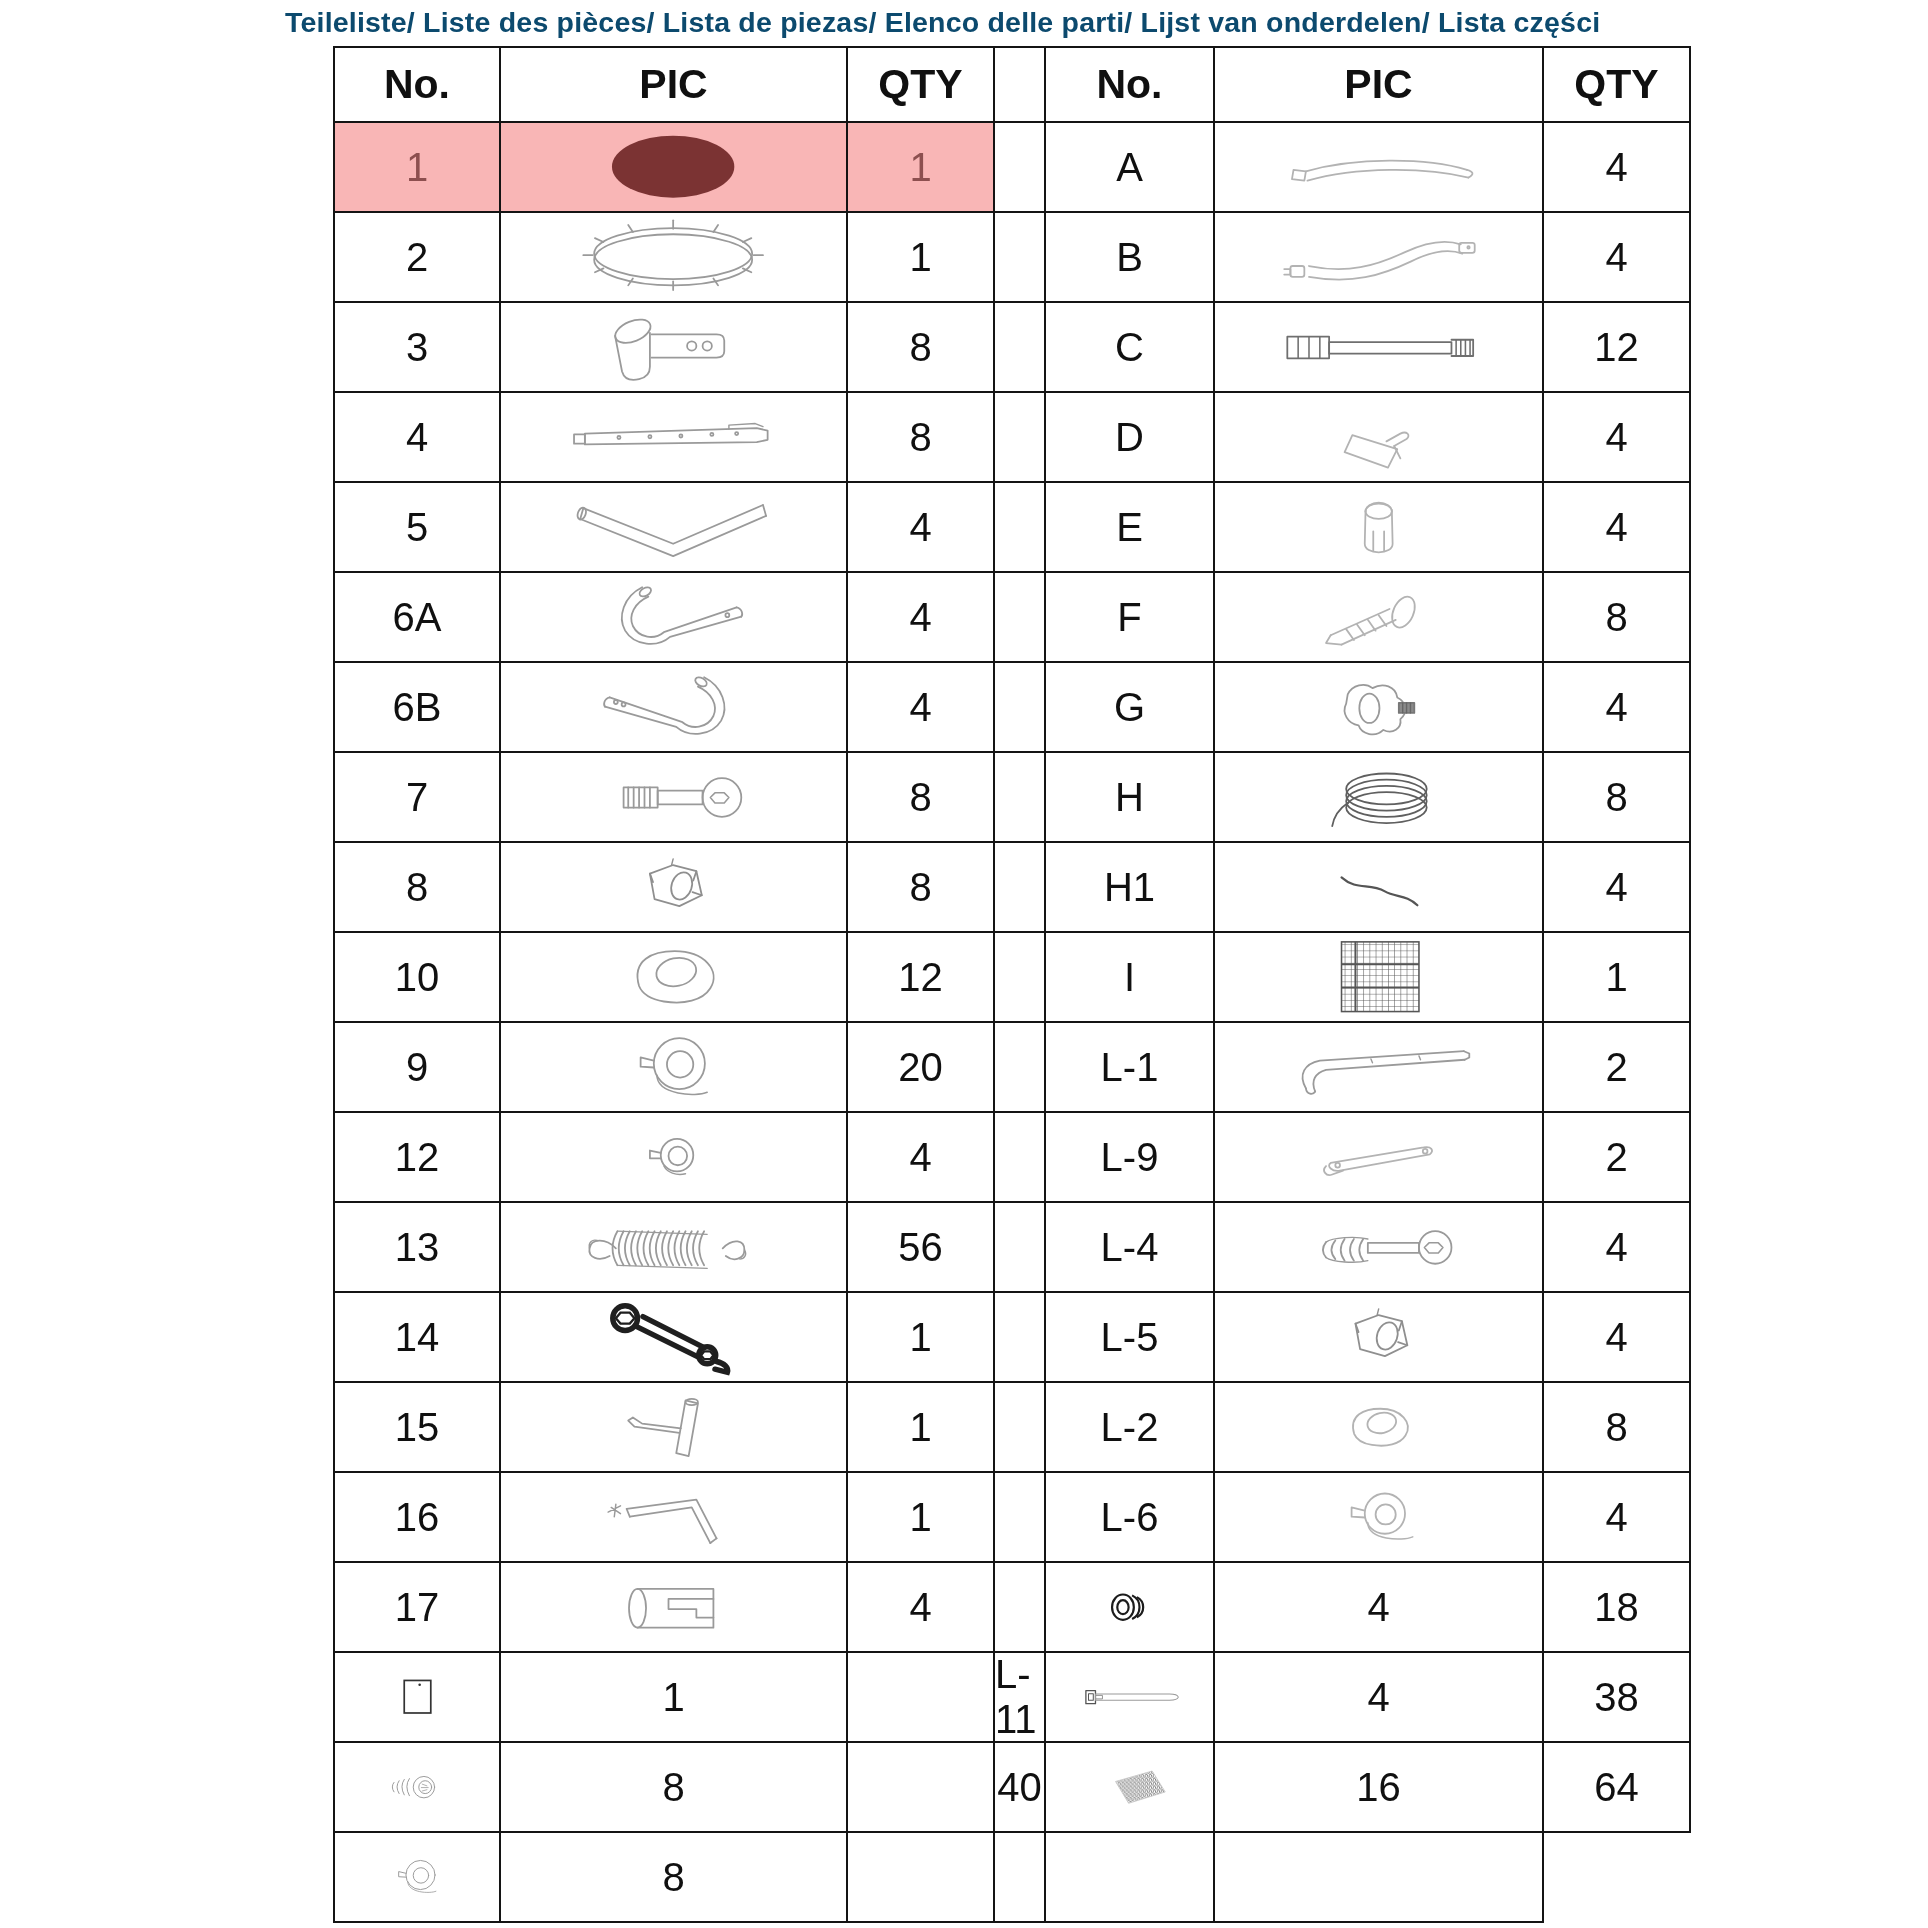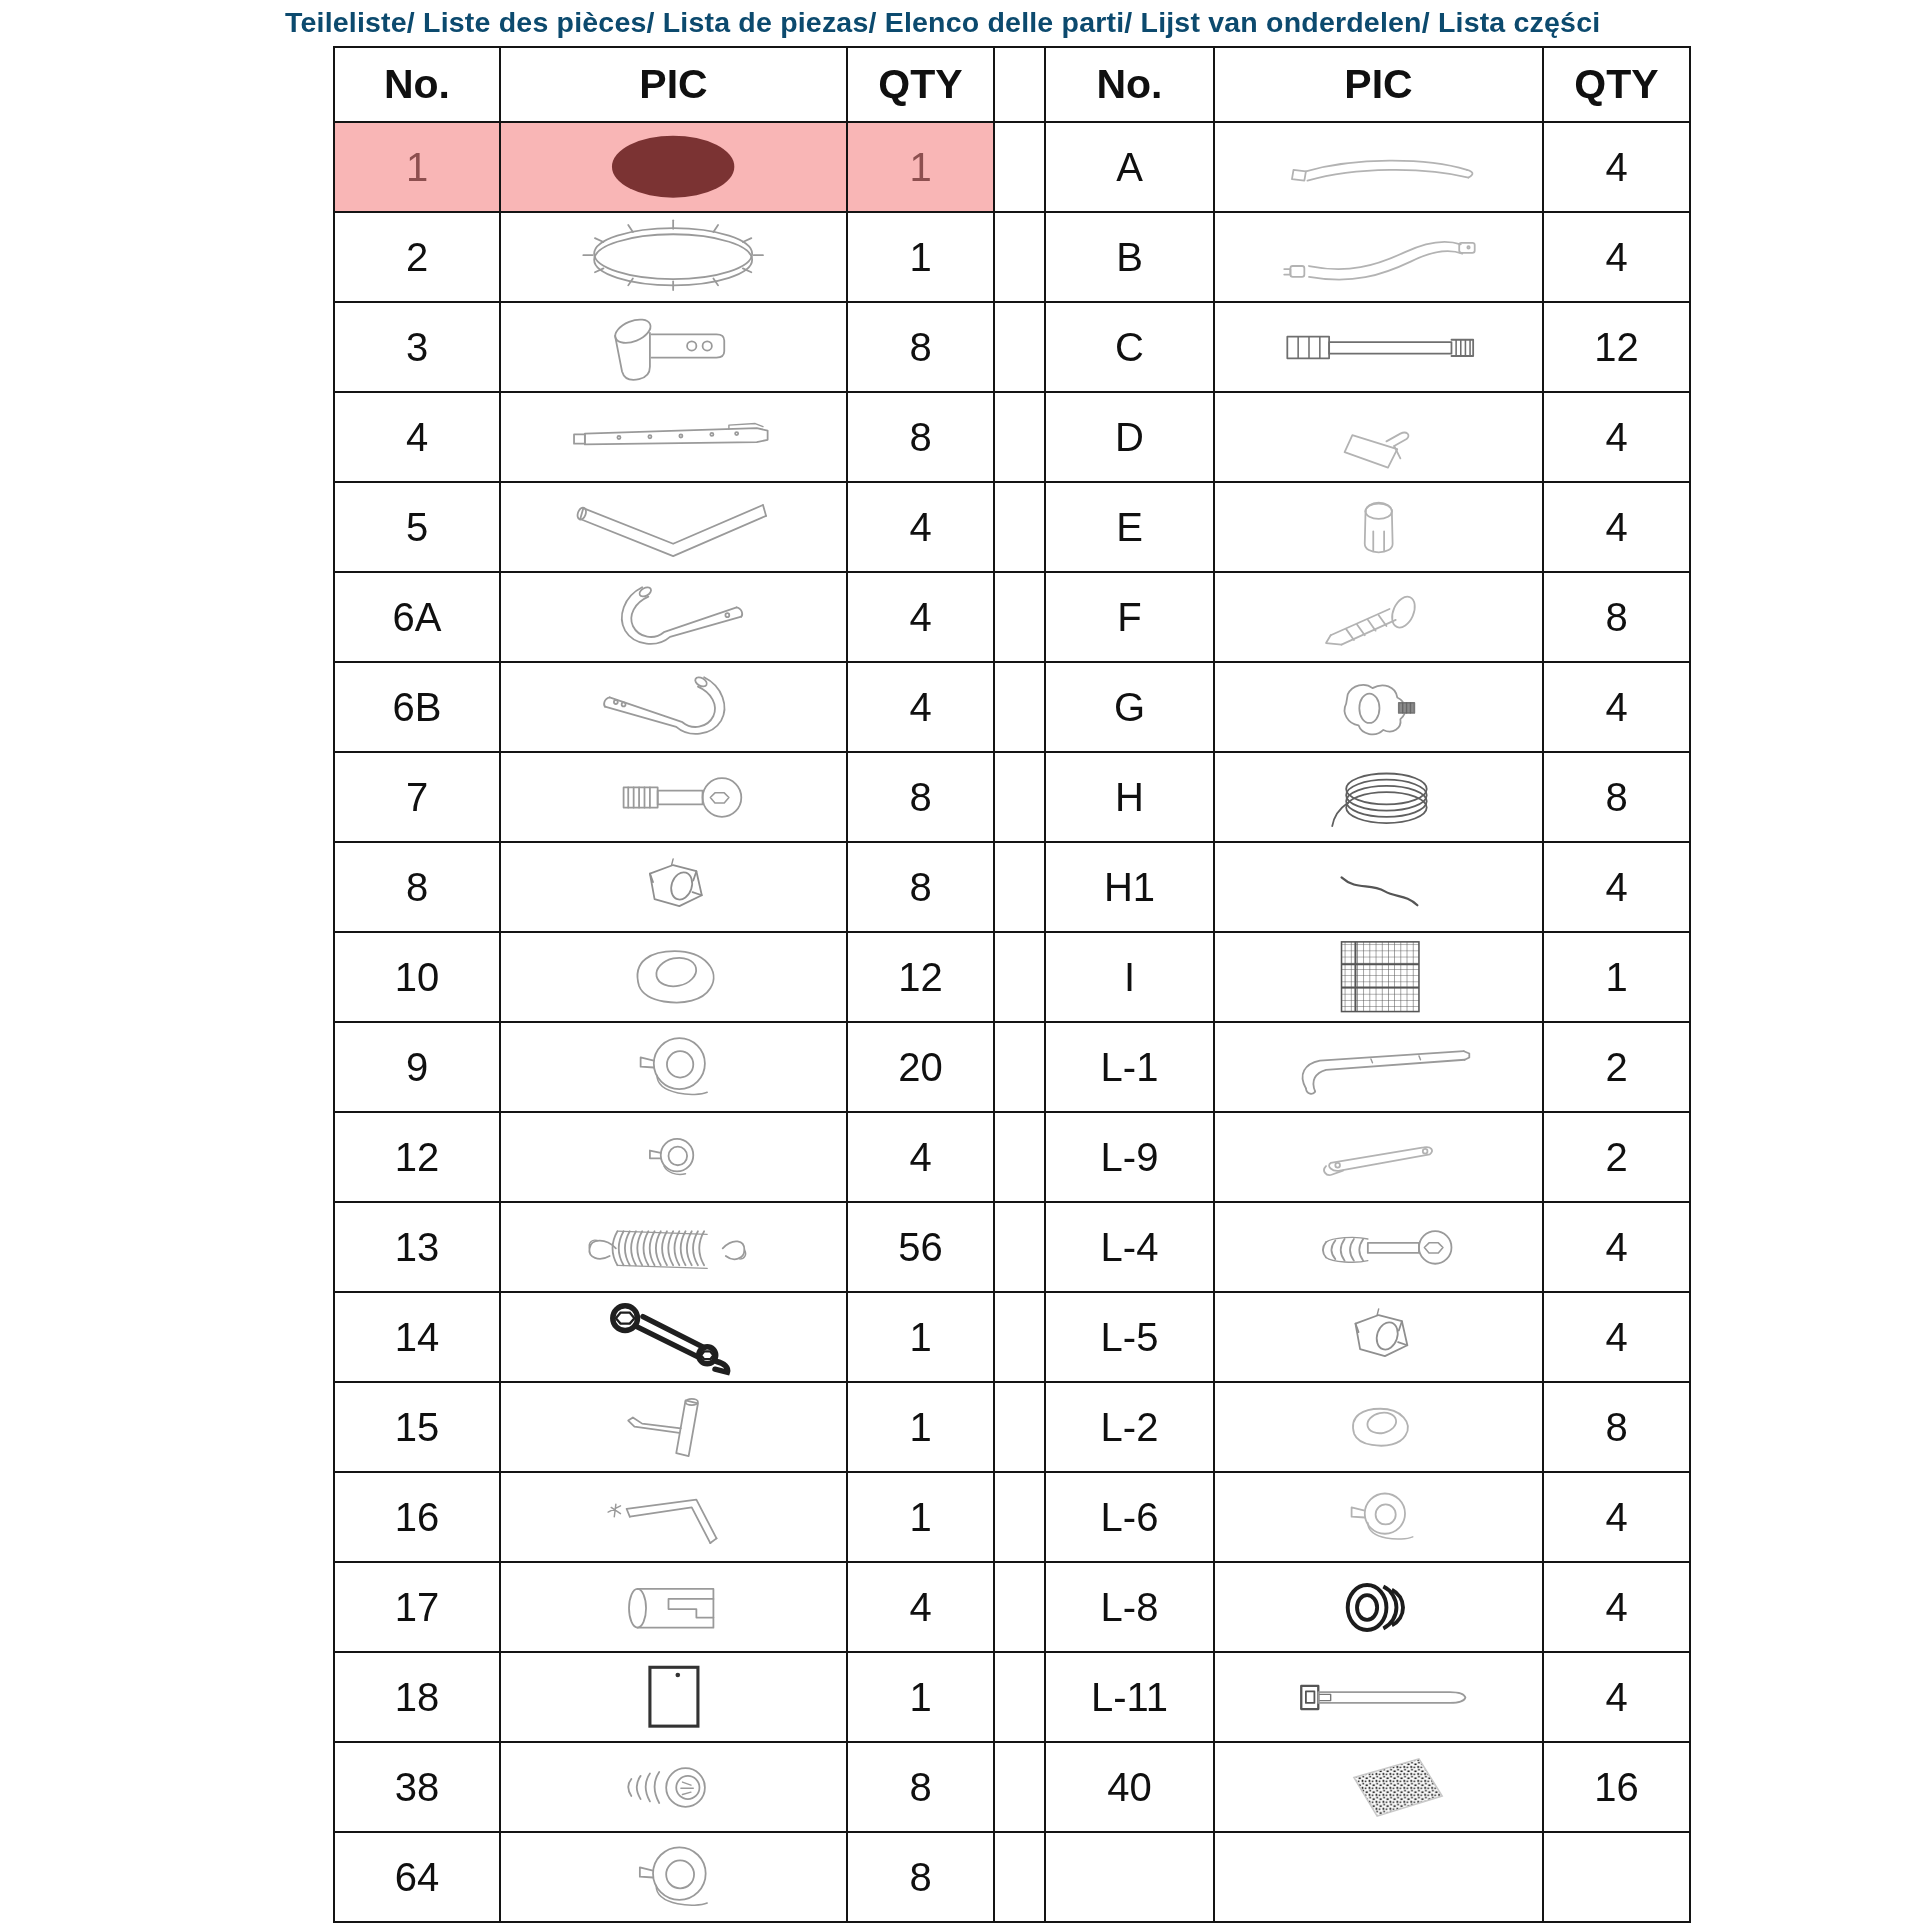--- a/index.html
+++ b/index.html
@@ -538,21 +538,20 @@
             <g fill="none" stroke="#9a9a9a" stroke-width="2.3" stroke-linecap="round" stroke-linejoin="round">
               <ellipse cx="134" cy="52" rx="11" ry="25"></ellipse>
               <path d="M134 27 H232 M134 77 H232 M232 27 V77"></path>
               <path d="M174 40 H232 M174 53 H210 M210 53 V64 M210 64 H232 M174 40 V53"></path>
             </g>
           </svg>
         </span>
       </div>
       <div class="cell qty">4</div>
       <div class="cell spacer"></div>
-      <div class="cell no">L-8</div>
       <div class="cell pic">
         <span class="icon">
           <svg viewBox="0 0 360 100" preserveAspectRatio="xMidYMid meet">
             <g fill="none" stroke="#1c1c1c" stroke-width="5">
               <ellipse cx="165" cy="51" rx="25" ry="29"></ellipse>
               <ellipse cx="165" cy="51" rx="13" ry="16"></ellipse>
               <path d="M186 24 a30 30 0 0 1 0 54"></path>
               <path d="M197 28 a27 26 0 0 1 0 46"></path>
             </g>
           </svg>

